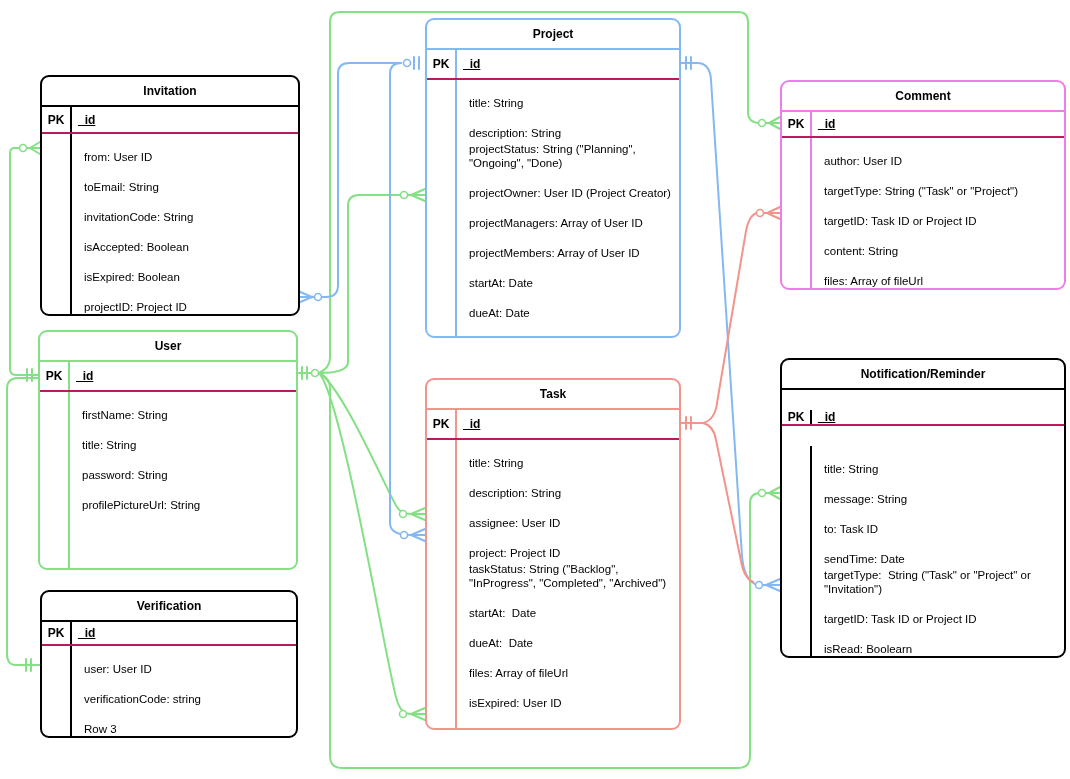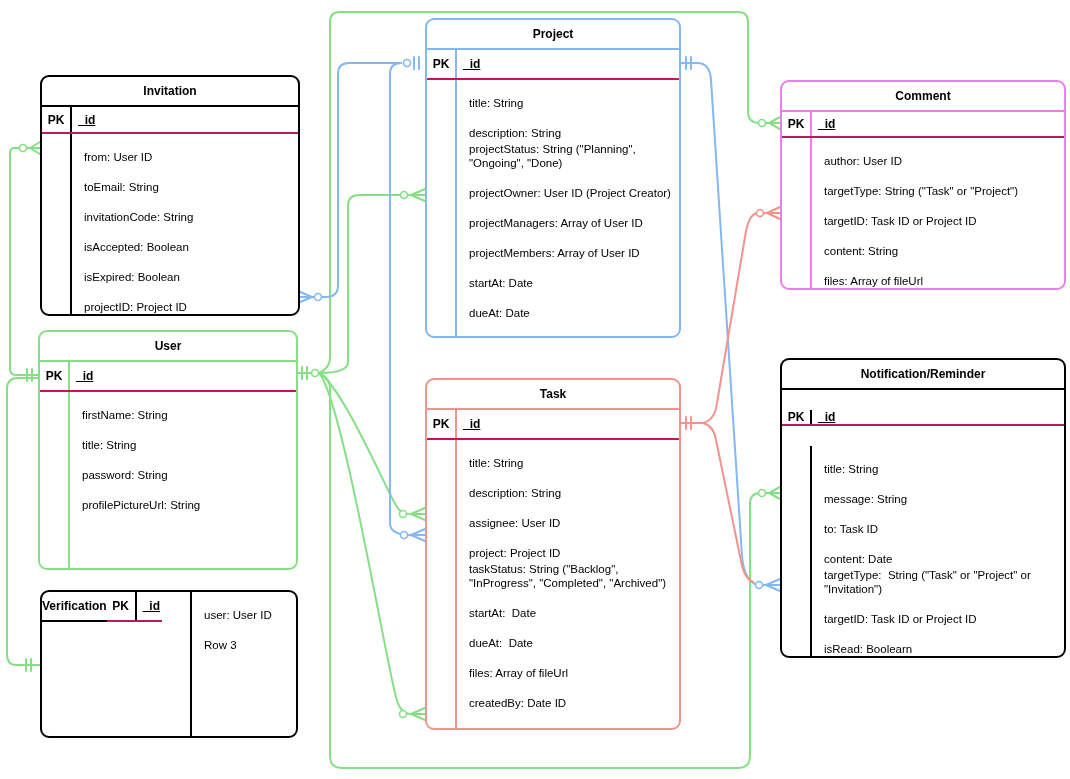--- a/index.html
+++ b/index.html
@@ -163,33 +163,36 @@
           </div>
           <div class="frow">
             <div class="line">password: String</div>
           </div>
           <div class="frow">
             <div class="line">profilePictureUrl: String</div>
           </div>
         </div>
       </div>
     </div>
-  <div class="entity" style="left: 40px; top: 590px; width: 258px; height: 148px; --c: #000000; display: flex; flex-direction: row;">
+  <div class="entity" style="left: 40px; top: 590px; width: 258px; height: 148px; --c: #000000; display: flex; flex-direction: column;">
       <div class="etitle">Verification</div>
       <div class="pkrow">
         <div class="pkcell">PK</div>
         <div class="idcell">
           <span class="idtxt">_id</span>
         </div>
       </div>
       <div class="ebody">
         <div class="leftcol"></div>
         <div class="frows">
           <div class="frow">
             <div class="line">user: User ID</div>
+          </div>
+          <div class="frow">
+            <div class="line">verificationCode: string</div>
           </div>
           <div class="frow">
             <div class="line">Row 3</div>
           </div>
         </div>
       </div>
     </div>
   <div class="entity" style="left: 425px; top: 18px; width: 256px; height: 320px; --c: #84b8f2; display: flex; flex-direction: column;">
       <div class="etitle">Project</div>
       <div class="pkrow">
@@ -259,21 +262,21 @@
           <div class="frow">
             <div class="line">startAt:  Date</div>
           </div>
           <div class="frow">
             <div class="line">dueAt:  Date</div>
           </div>
           <div class="frow">
             <div class="line">files: Array of fileUrl</div>
           </div>
           <div class="frow">
-            <div class="line">createdBy: Date ID</div>
+            <div class="line">isExpired: User ID</div>
           </div>
         </div>
       </div>
     </div>
   <div class="entity" style="left: 780px; top: 80px; width: 286px; height: 210px; --c: #ee7dea; display: flex; flex-direction: column;">
       <div class="etitle">Comment</div>
       <div class="pkrow">
         <div class="pkcell">PK</div>
         <div class="idcell">
           <span class="idtxt">_id</span>
@@ -314,21 +317,21 @@
           <div class="frow">
             <div class="line">title: String</div>
           </div>
           <div class="frow">
             <div class="line">message: String</div>
           </div>
           <div class="frow">
             <div class="line">to: Task ID</div>
           </div>
           <div class="frow">
-            <div class="line">content: Date</div>
+            <div class="line">sendTime: Date</div>
           </div>
           <div class="frow">
             <div class="line">targetType:  String ("Task" or "Project" or</div>
             <div class="line">"Invitation")</div>
           </div>
           <div class="frow">
             <div class="line">targetID: Task ID or Project ID</div>
           </div>
           <div class="frow">
             <div class="line">isRead: Boolearn</div>

